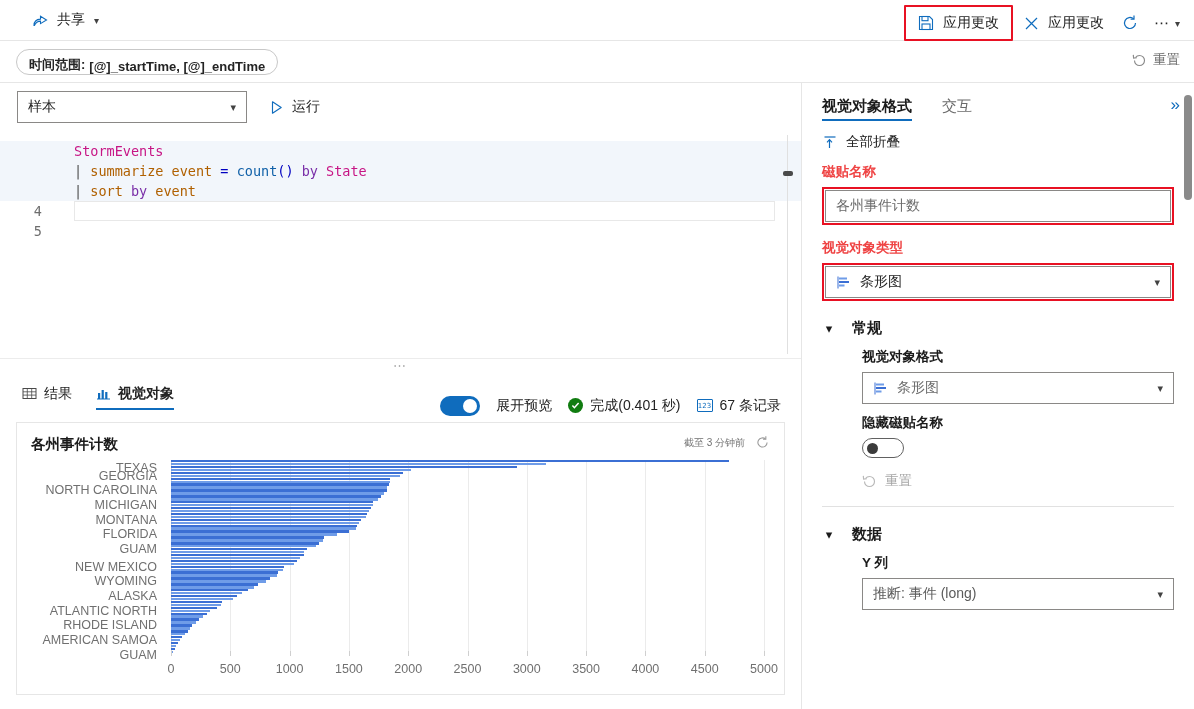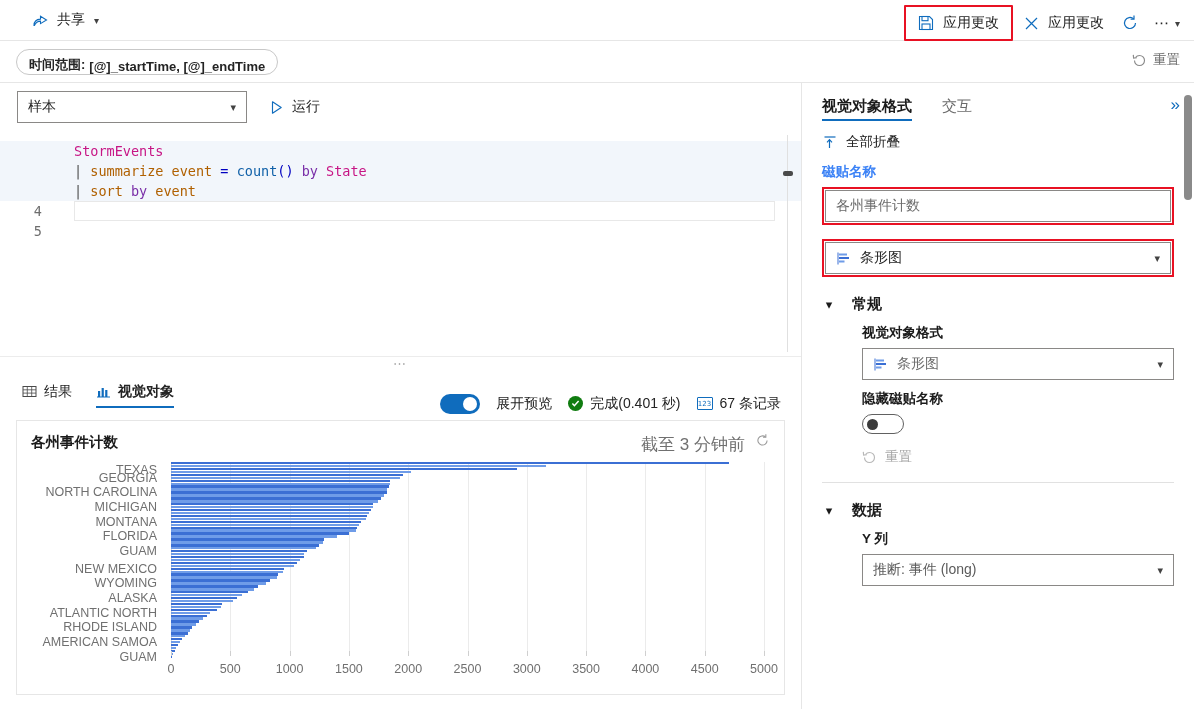--- a/index.html
+++ b/index.html
@@ -123,21 +123,21 @@
   .recbadge { width:16px;height:13px;border:1px solid #0f6cbd;color:#0f6cbd;font-size:7px;display:flex;align-items:center;justify-content:center;border-radius:1px;font-family:"DejaVu Sans", sans-serif;}
 
   
   .chartwrap { flex: 1 1 auto; min-height:0; padding: 6px 16px 14px 16px; }
   .card {
     width: 100%; height: 100%; border: 1px solid #e6e6e6; background:#fff;
     position: relative; padding: 12px 14px 8px 14px; display:flex; flex-direction:column;
   }
   .card-head { display:flex; align-items:flex-start; justify-content:space-between; }
   .card-title { font-size: 14.5px; font-weight: 700; color:#1b1b1b; }
-  .card-meta { display:flex; align-items:flex-start; gap:10px; font-size:17px; color:#707070; }
+  .card-meta { display:flex; align-items:flex-end; gap:10px; font-size:10px; color:#707070; }
   .plot { flex:1; position:relative; margin-top: 6px; }
   .ylabels { position:absolute; left:0; top:0; width:132px; height: calc(100% - 30px); }
   .ylabels span {
     position:absolute; right:6px; font-size:12.5px; color:#707070; white-space:nowrap; transform: translateY(-50%);
     font-family:"Liberation Sans", sans-serif;
   }
   .grid { position:absolute; left:140px; right:6px; top:0; bottom:30px; }
   .gl { position:absolute; top:0; bottom:0; width:1px; background:#ebebeb; }
   .gl.zero { background:#d8d8d8; }
   .bars { position:absolute; left:0; right:0; top:0; bottom:0; }
@@ -149,21 +149,21 @@
   .xticks i { position:absolute; top:0; width:1px; height:5px; background:#cfcfcf; }
 
   
   .ptabs { height: 46px; flex: 0 0 46px; display:flex; align-items:center; padding-left:20px; gap:30px; position:relative;}
   .ptab { font-size:15px; color:#6b6b6b; cursor:pointer; height:46px; display:flex; align-items:center; position:relative;}
   .ptab.active { color:#1b1b1b; font-weight:700; }
   .ptab.active::after { content:""; position:absolute; left:0; right:0; bottom:8px; height:2px; background:#0f6cbd; }
   .pcollapse { position:absolute; right:14px; top:12px; color:#0f6cbd; font-size:17px; cursor:pointer; }
   .pscroll { flex:1; overflow:hidden; padding: 0 20px 0 20px; position:relative; }
   .collapse-all { display:flex; align-items:center; gap:8px; font-size:13.5px; color:#1b1b1b; cursor:pointer; padding: 4px 0 2px 0; margin-bottom: 10px;}
-  .fld-label { font-size:13.5px; font-weight:700; color:#3b82f6; margin-bottom: 6px; }
+  .fld-label { font-size:13.5px; font-weight:700; color:#ef4444; margin-bottom: 6px; }
   .redbox { border:2px solid #e81123; padding:1px; margin-bottom: 14px; }
   .inp {
     height: 32px; border:1px solid #8a8886; background:#fff; width:100%;
     display:flex; align-items:center; padding: 0 10px; font-size:14px; color:#6b6b6b; cursor:text;
   }
   .sel {
     height: 32px; border:1px solid #8a8886; background:#fff; width:100%;
     display:flex; align-items:center; gap:9px; padding: 0 10px; font-size:14px; color:#242424; cursor:pointer;
   }
   .sel .caret { margin-left:auto; color:#424242; font-size:11px; }
@@ -505,20 +505,21 @@
           <span>全部折叠</span>
         </div>
 
         <div class="fld-label">磁贴名称</div>
         <div class="redbox">
           <div class="inp">
             <span>各州事件计数</span>
           </div>
         </div>
 
+        <div class="fld-label">视觉对象类型</div>
         <div class="redbox">
           <div class="sel">
             <span>
               <svg width="15" height="15" viewBox="0 0 15 15">
                   <path d="M2 1.5v12" stroke="#3b6fd4" stroke-width="1"></path>
                   <rect x="3" y="2.5" width="8" height="2" fill="#6f9ce8"></rect>
                   <rect x="3" y="6" width="10" height="2" fill="#3b6fd4"></rect>
                   <rect x="3" y="9.5" width="5.5" height="2" fill="#6f9ce8"></rect>
                 </svg>
             </span>

